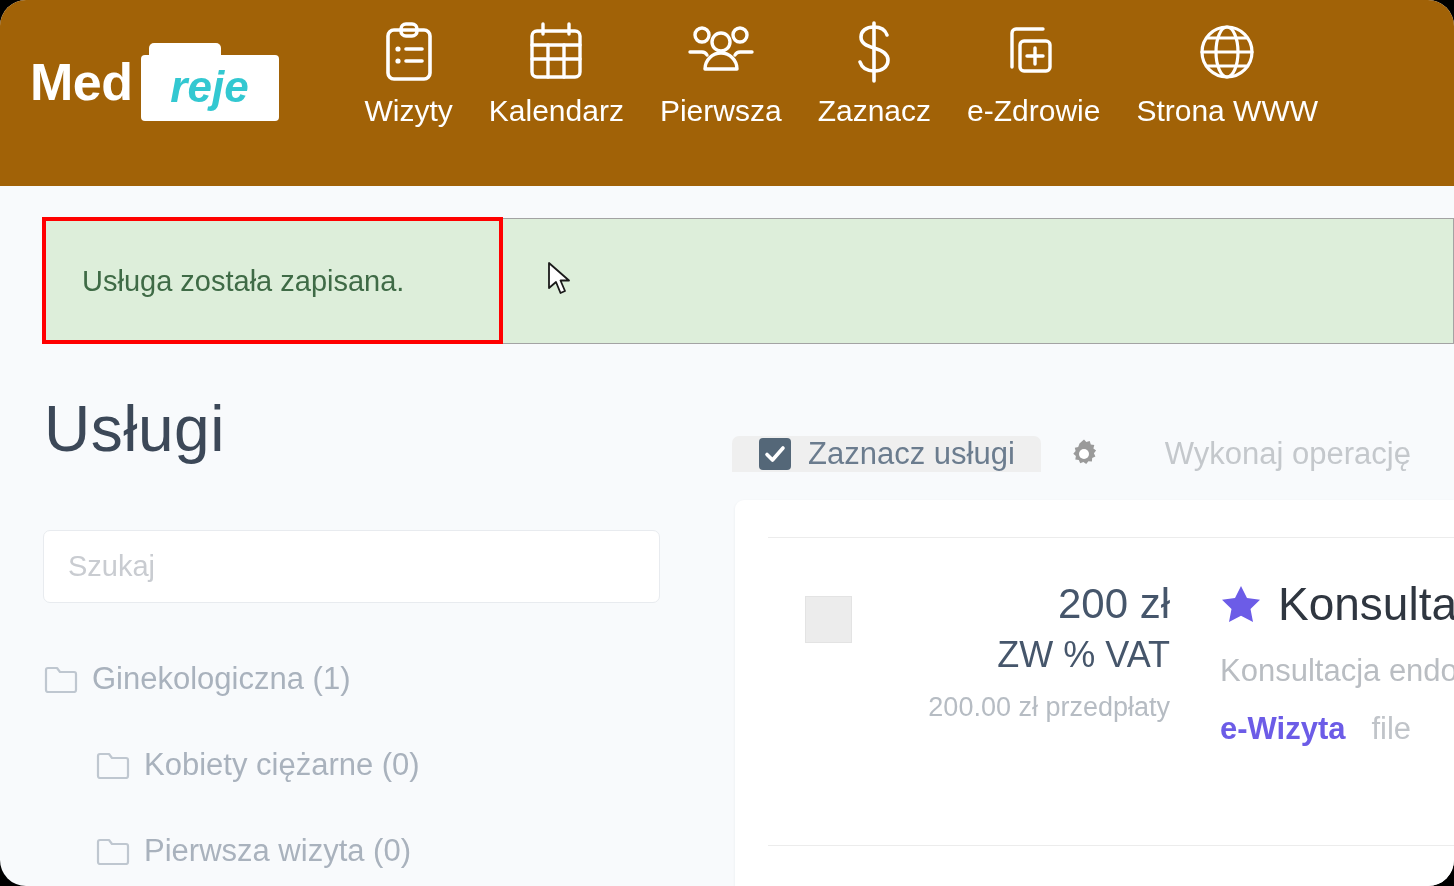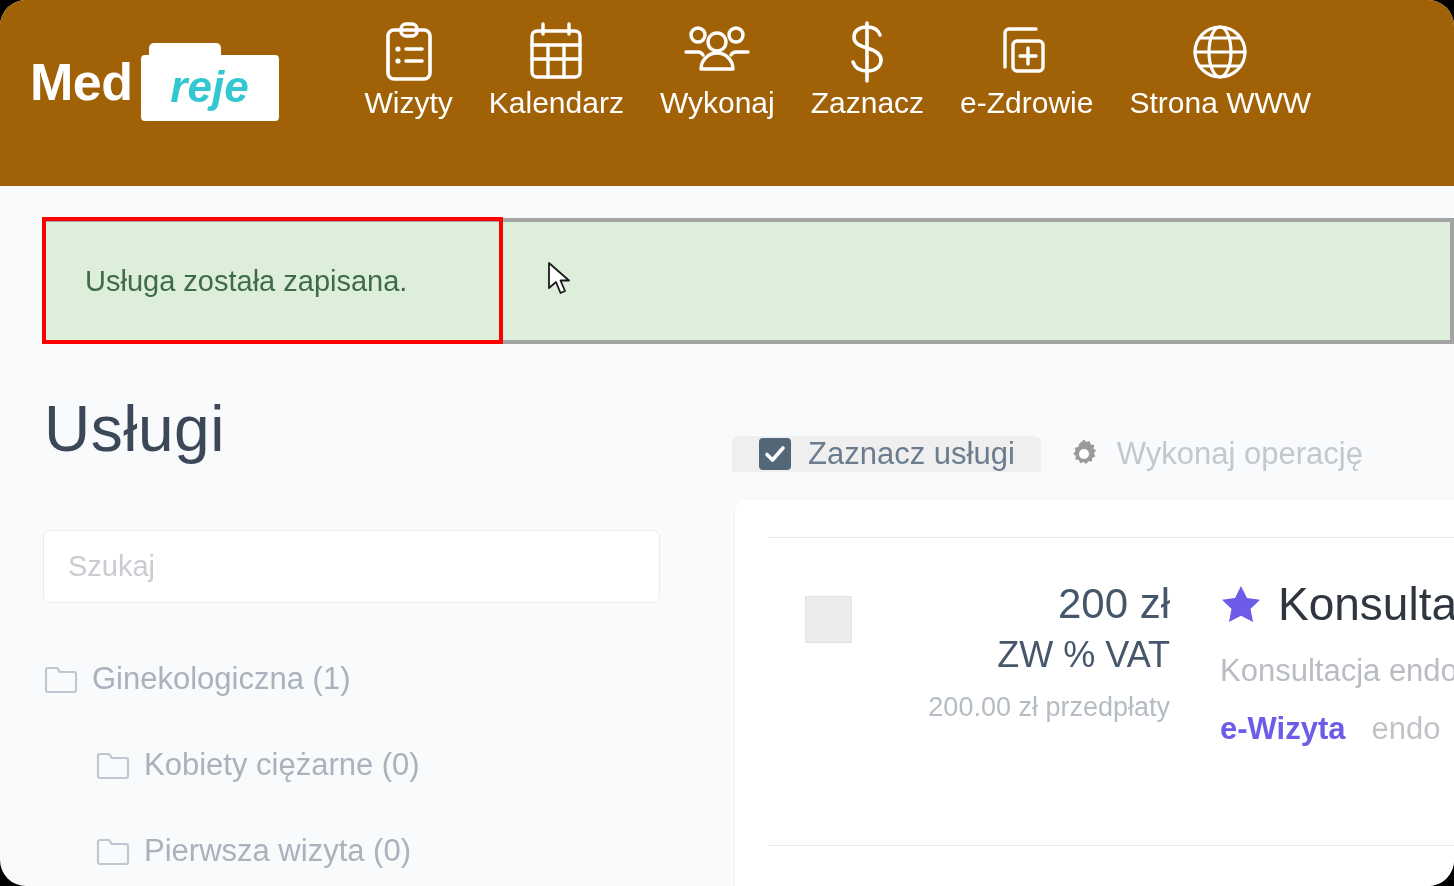--- a/index.html
+++ b/index.html
@@ -78,29 +78,30 @@
     padding: 0 18px;
   }
   .nav-icon {
     height: 68px;
     display: flex; align-items: center; justify-content: center;
   }
   .nav-label {
     color: #ffffff;
     font-size: 30px;
     line-height: 1.1;
+    margin-top: 8px;
     white-space: nowrap;
   }
 
   
   #alert {
     position: absolute; left: 42px; top: 218px;
     width: 1412px; height: 126px;
     background: #ddeeda;
-    border: 4px solid #a3a3a3;
+    border: 1px solid #a3a3a3;
     display: flex; align-items: center;
   }
   #alert-text {
     color: #3f6b46;
     font-size: 29px;
     margin-left: 39px;
   }
   #alert-box {
     position: absolute; left: 42px; top: 217px;
     width: 461px; height: 127px;
@@ -156,21 +157,21 @@
   }
   .tab {
     display: flex; align-items: center;
     padding: 0 26px;
     font-size: 31px;
     cursor: pointer;
     border-radius: 7px 7px 0 0;
     white-space: nowrap;
   }
   .tab.active { background: #efefef; color: #6b7c8e; }
-  .tab.inactive { color: #c4c8cc; }
+  .tab.inactive { color: #c4c8cc; gap: 48px; }
   .tab-ic { margin-right: 16px; display: flex; align-items: center; }
 
   #card {
     position: absolute; left: 735px; top: 500px;
     width: 719px; height: 386px;
     background: #ffffff;
     border-radius: 9px 0 0 0;
     box-shadow: 0 1px 3px rgba(30,40,60,0.07);
     overflow: hidden;
   }
@@ -271,21 +272,21 @@
         <span class="nav-icon">
           <svg width="70" height="58" viewBox="0 0 70 58" fill="none" stroke="#ffffff" stroke-width="3.4" stroke-linecap="round" stroke-linejoin="round">
             <circle cx="16" cy="12" r="7"></circle>
             <circle cx="54" cy="12" r="7"></circle>
             <circle cx="35" cy="19" r="9"></circle>
             <path d="M4 29 h12 a6 6 0 0 1 5 3"></path>
             <path d="M66 29 h-12 a6 6 0 0 0 -5 3"></path>
             <path d="M19 46 a16 16 0 0 1 32 0 z"></path>
           </svg>
         </span>
-        <span class="nav-label">Wykonaj</span>
+        <span class="nav-label">Pierwsza</span>
       </div>
 
       <div class="nav-item">
         <span class="nav-icon">
           <svg width="46" height="64" viewBox="0 0 46 64" fill="none" stroke="#ffffff" stroke-width="3.6" stroke-linecap="round" stroke-linejoin="round">
             <line x1="23" y1="3" x2="23" y2="61"></line>
             <path d="M36 15 C34 9 29 7 23 7 C15 7 10 11 10 17 C10 24 17 26 23 28 C30 30 37 33 37 40 C37 47 31 51 23 51 C16 51 11 48 9 42"></path>
           </svg>
         </span>
         <span class="nav-label">Zaznacz</span>
@@ -405,21 +406,21 @@
           <span class="star-ic">
             <svg width="42" height="42" viewBox="0 0 42 42">
               <path d="M21 3 L27 15 L40 16.8 L30.5 26 L33 39 L21 32.8 L9 39 L11.5 26 L2 16.8 L15 15 Z" fill="#6c5ce7"></path>
             </svg>
           </span>
           <span>Konsulta</span>
         </div>
         <div class="info-desc">Konsultacja endo</div>
         <div class="info-links">
           <span class="link-purple">e-Wizyta</span>
-          <span class="link-gray">endo</span>
+          <span class="link-gray">file</span>
         </div>
       </div>
 
     </div>
 
     <div class="card-rule" id="rule-bottom"></div>
   </div>
 
 </div>
 

